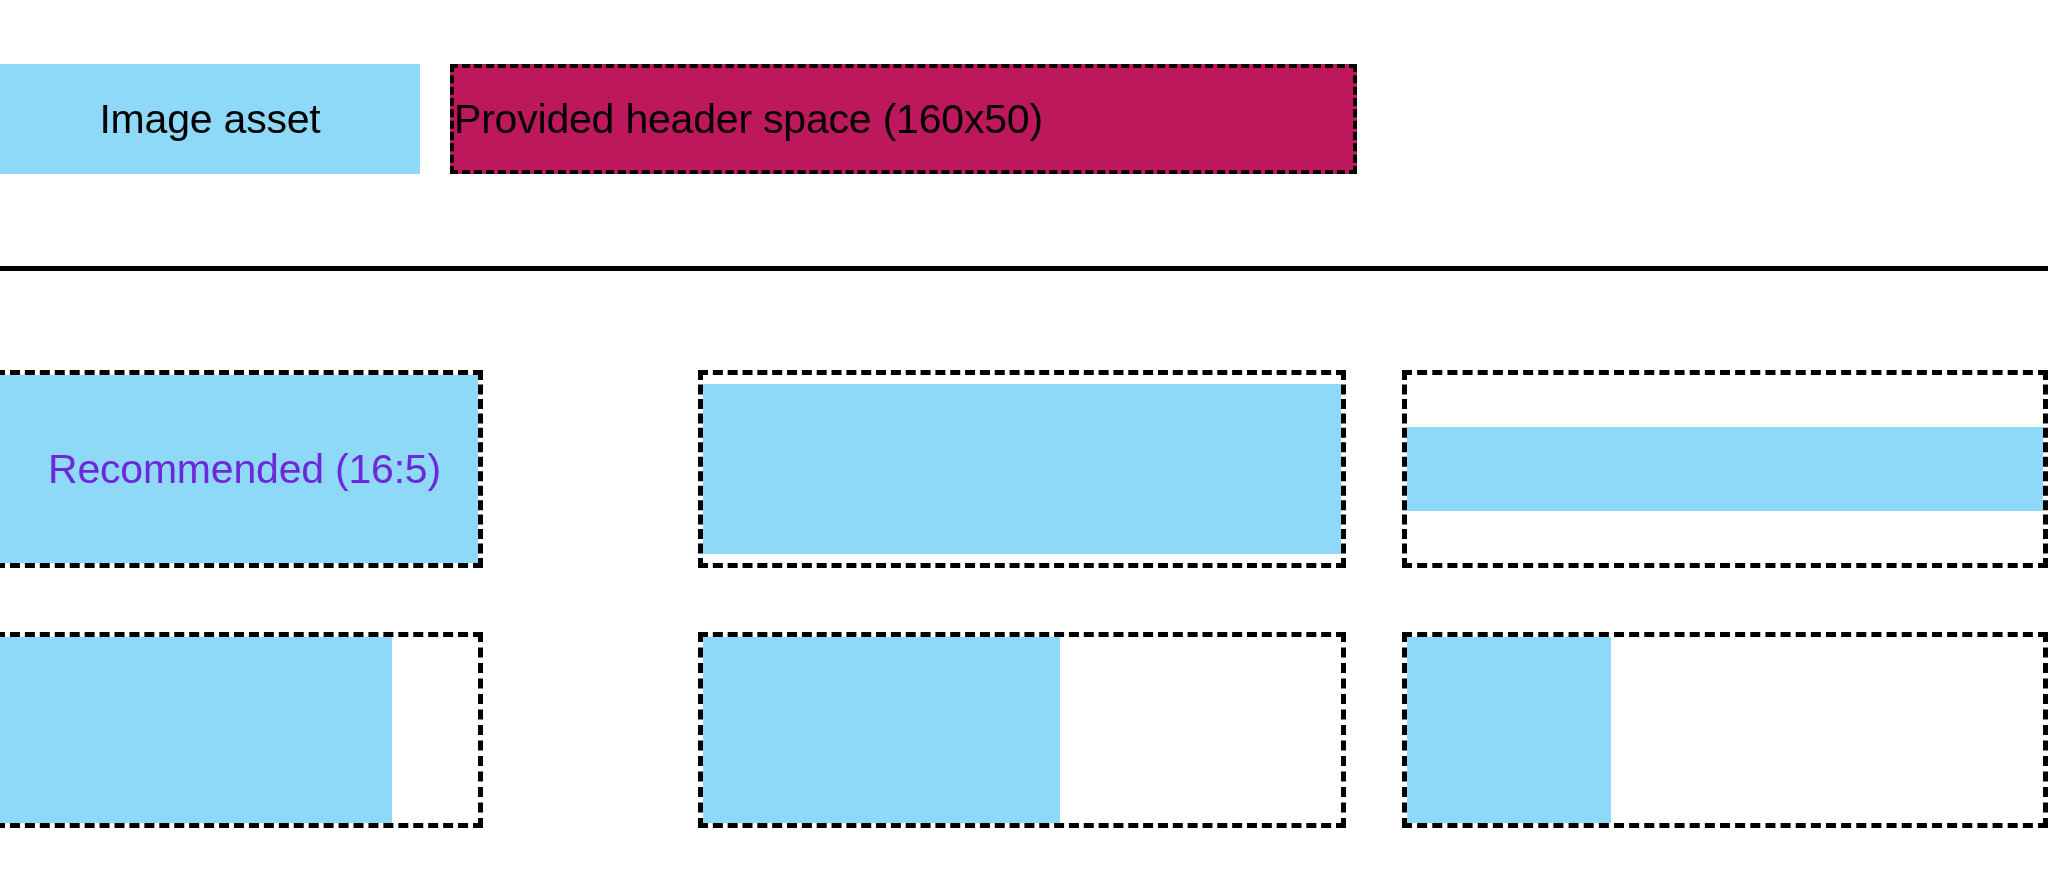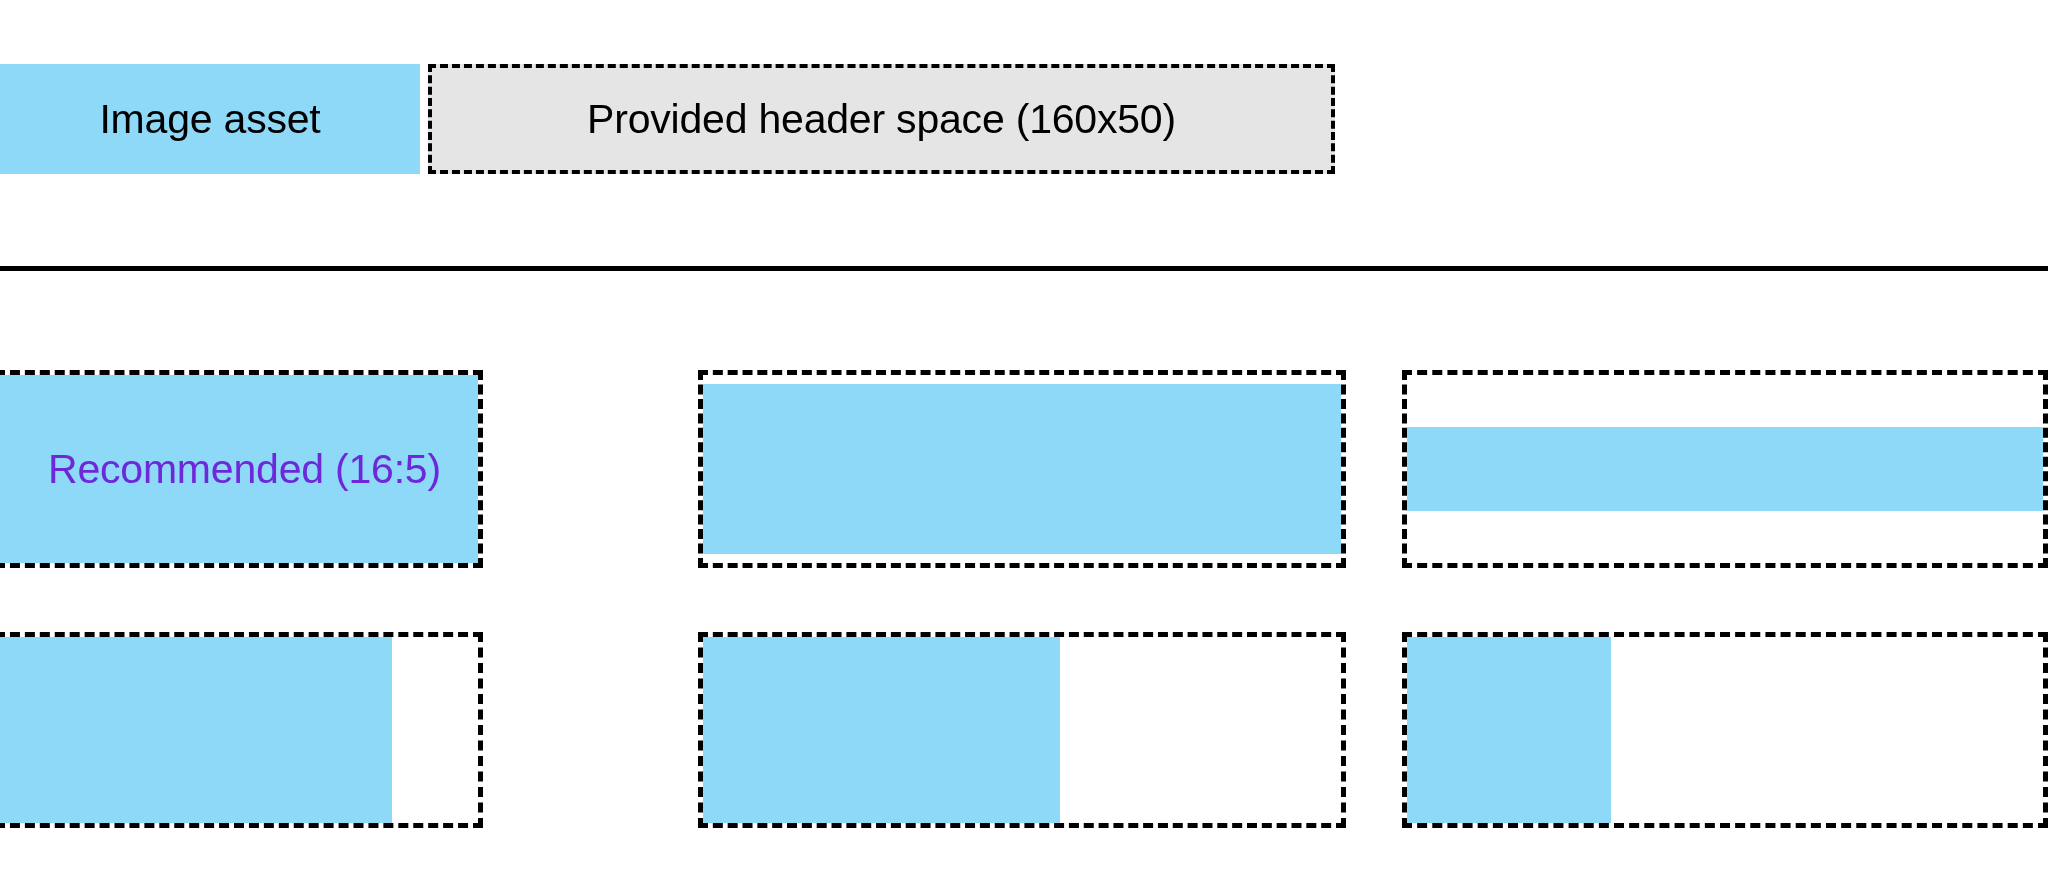--- a/index.html
+++ b/index.html
@@ -46,30 +46,29 @@
   .image-asset-label {
     font-size: 41px;
     line-height: 1;
     letter-spacing: -0.2px;
     color: #000;
     white-space: nowrap;
   }
 
   .header-space-box {
     position: absolute;
-    left: 428px;
+    left: 450px;
     top: 0;
     width: 907px;
     height: 110px;
     box-sizing: border-box;
     border: 4px dashed #000000;
-    background: #e5e5e5;
+    background: #be185d;
     display: flex;
     align-items: center;
-    justify-content: center;
   }
 
   .header-space-label {
     font-size: 41px;
     line-height: 1;
     letter-spacing: -0.2px;
     white-space: nowrap;
   }
 
   

